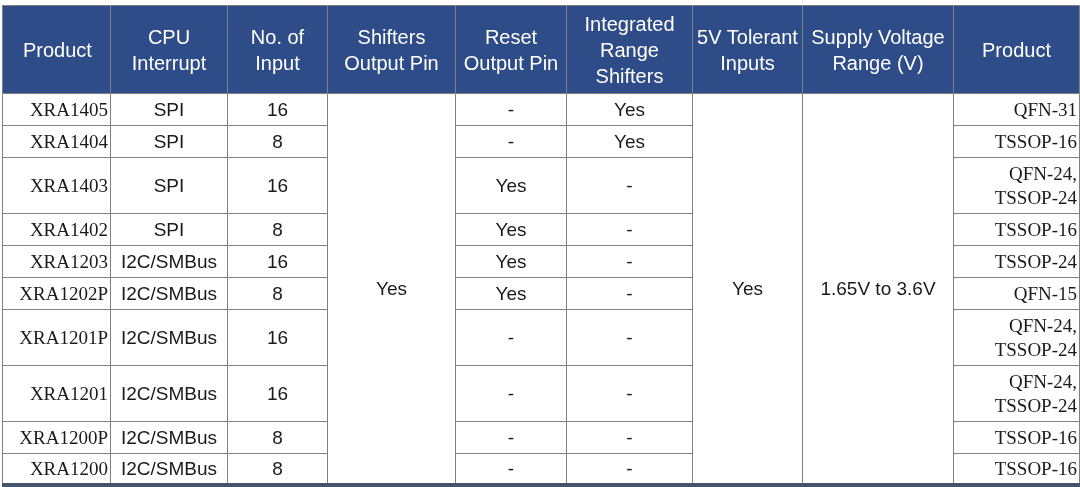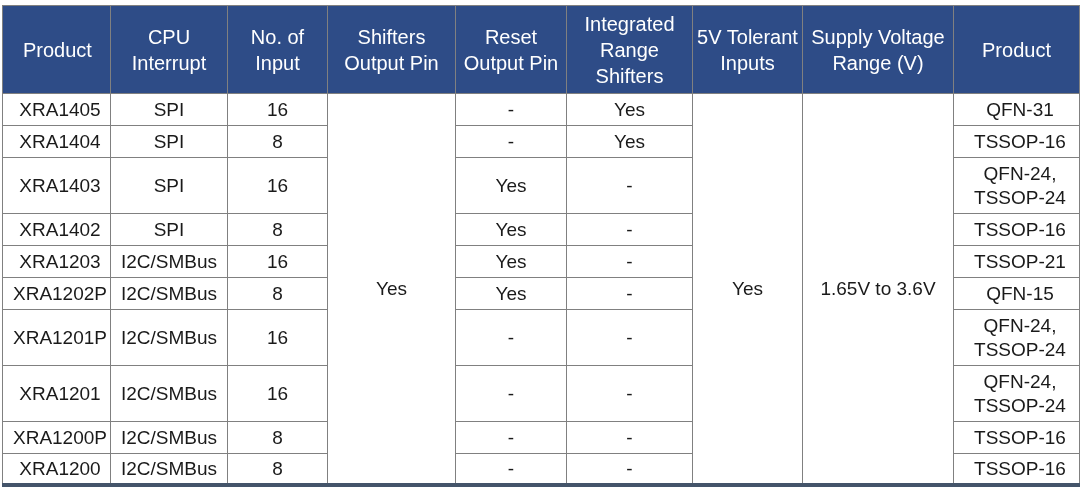--- a/index.html
+++ b/index.html
@@ -40,21 +40,21 @@
   .spec-table th.al { text-align: left; padding-left: 20px; }
   .spec-table td {
     font-size: 19px;
     color: #1a1a1a;
     text-align: center;
     vertical-align: middle;
     padding: 1px 2px;
     line-height: 1.25;
     background: #ffffff;
   }
-  .spec-table td.al { text-align: center; padding-left: 9px; }
+  .spec-table td.al { text-align: right; padding-left: 9px; font-family: Liberation Serif, serif; }
   tr.h32 { height: 32px; }
   tr.h56 { height: 56px; }
 </style>
 </head>
 <body>
 
 <div class="page">
   <table class="spec-table">
     <colgroup>
       <col style="width:108px">
@@ -115,21 +115,21 @@
         <td>Yes</td>
         <td>-</td>
         <td class="al">TSSOP-16</td>
       </tr>
       <tr class="h32">
         <td class="al">XRA1203</td>
         <td>I2C/SMBus</td>
         <td>16</td>
         <td>Yes</td>
         <td>-</td>
-        <td class="al">TSSOP-21</td>
+        <td class="al">TSSOP-24</td>
       </tr>
       <tr class="h32">
         <td class="al">XRA1202P</td>
         <td>I2C/SMBus</td>
         <td>8</td>
         <td>Yes</td>
         <td>-</td>
         <td class="al">QFN-15</td>
       </tr>
       <tr class="h56">

